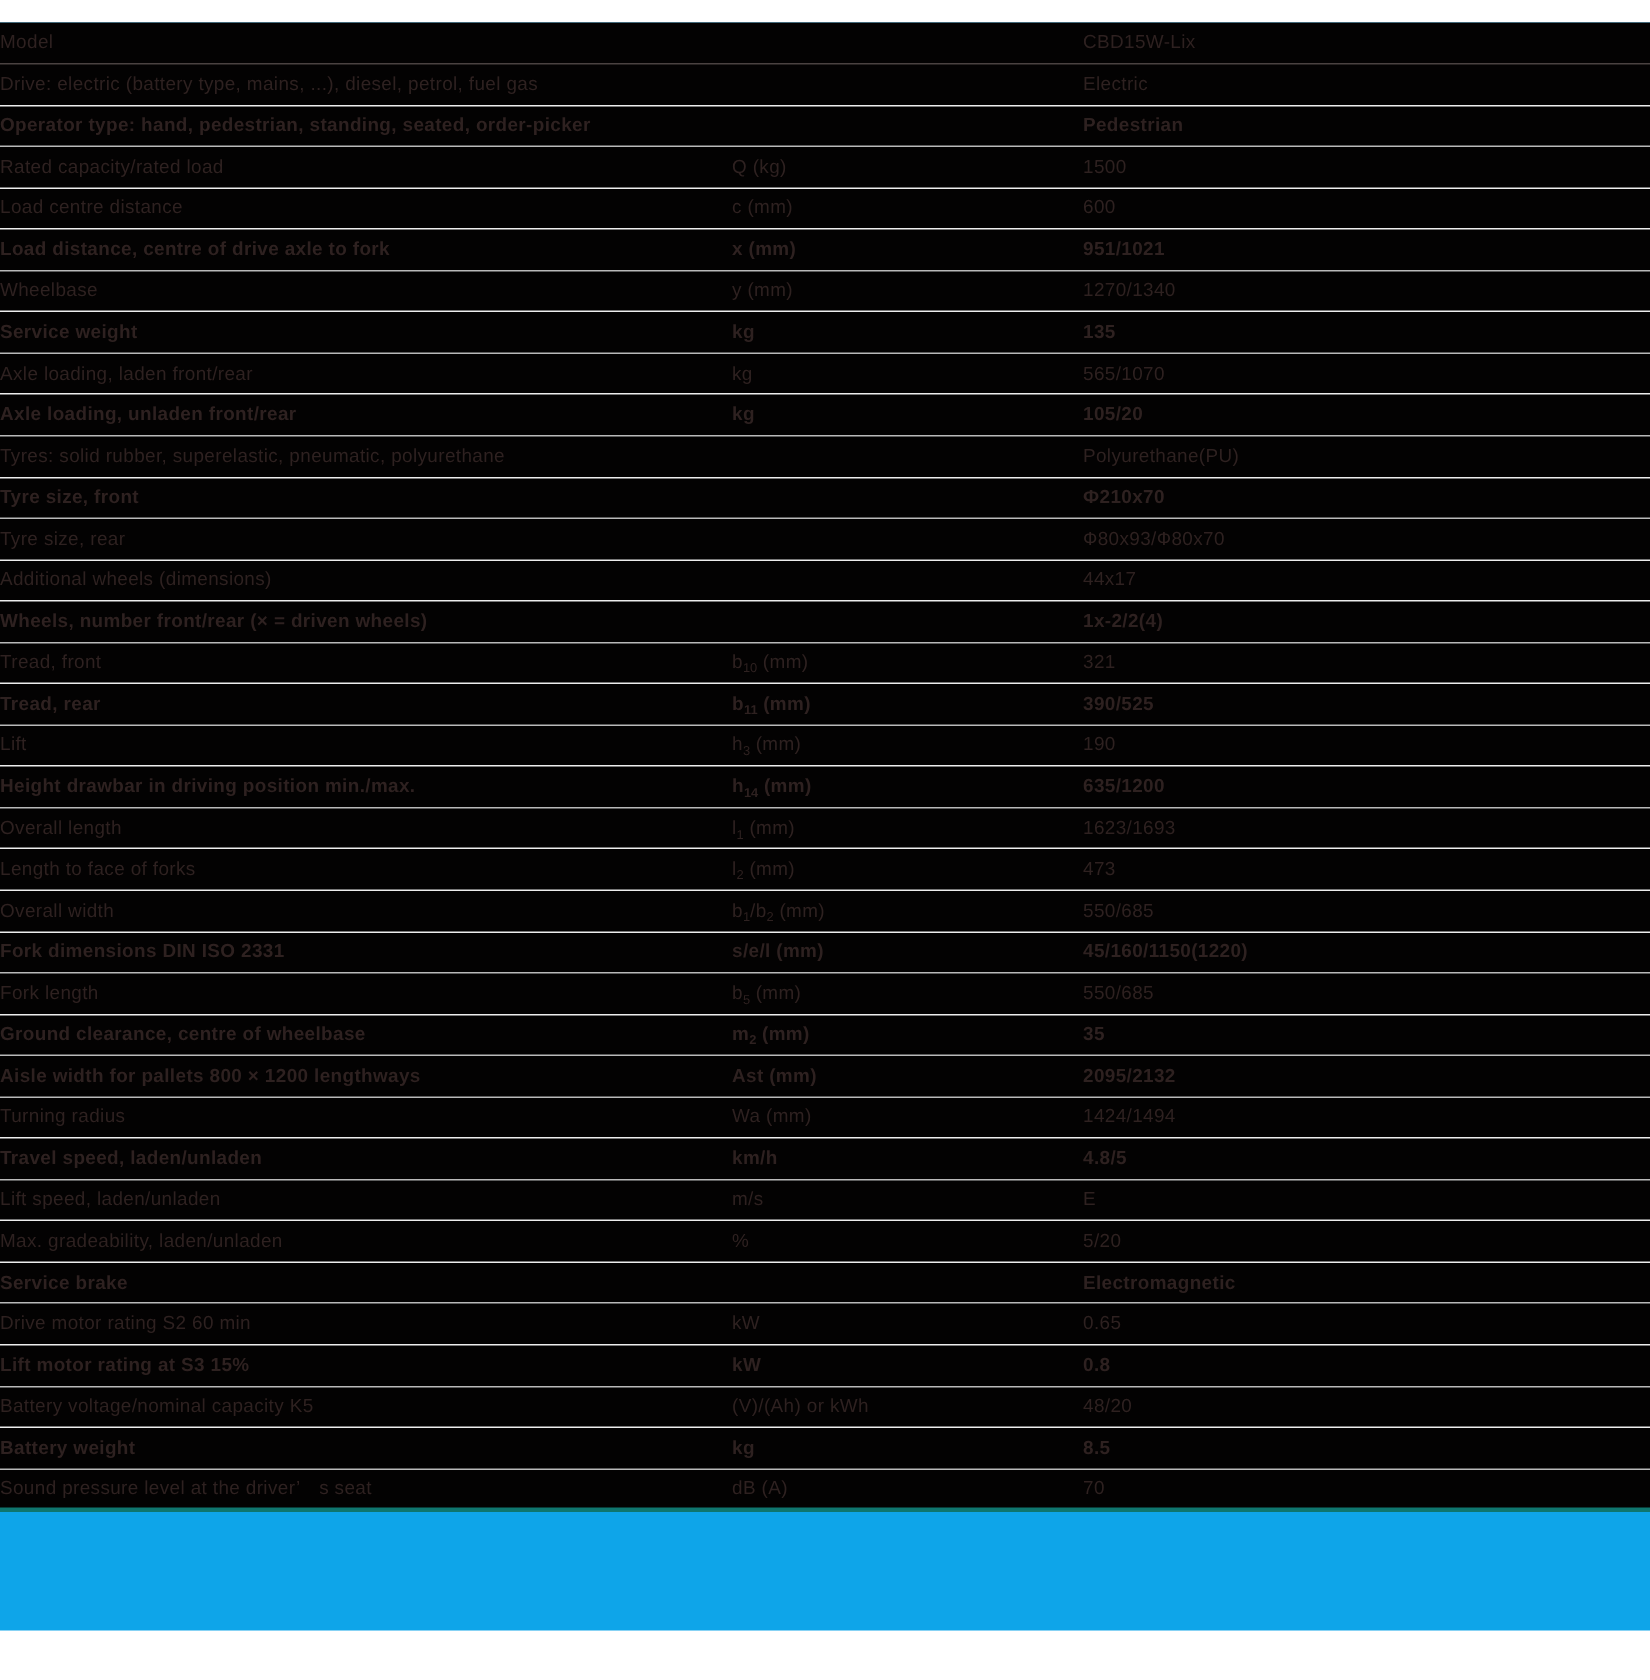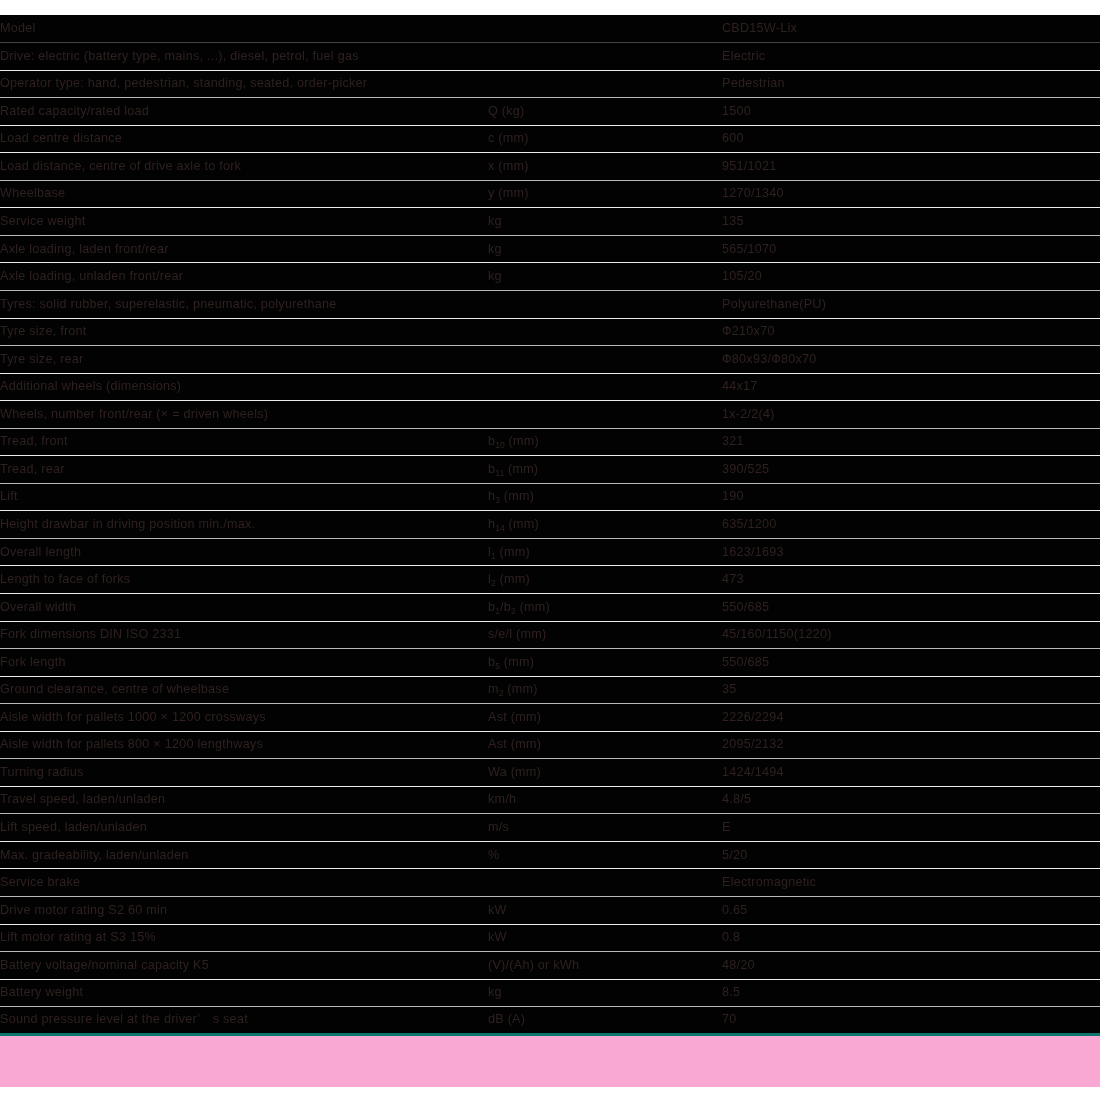--- a/index.html
+++ b/index.html
@@ -12,21 +12,21 @@
     width: 1100px;
     height: 1120px;
     font-family: "Liberation Sans", "DejaVu Sans", sans-serif;
     overflow: hidden;
   }
 
   #spec-sheet {
     position: relative;
     width: 1100px;
     height: 1120px;
-    background: #f9a8d4;
+    background: #0ea5e9;
     box-sizing: border-box;
     padding-left: 16px;
   }
 
   .table-wrap {
     position: absolute;
     left: 0;
     top: 15px;
     width: 1100px;
     background: #030202;
@@ -59,20 +59,21 @@
 
   
   table.spec-table tr.rule-dim td {
     border-bottom-color: #4a4241;
   }
   table.spec-table tr.rule-bright td {
     border-bottom-color: #ededed;
   }
   table.spec-table tr.rule-mid td {
     border-bottom-color: #b9b9b9;
+    font-weight: bold;
   }
   table.spec-table tr:last-child td {
     border-bottom: 3px solid #0f766e;
   }
 
   td.col-label { width: 488px; padding-left: 22px; }
   td.col-symbol { width: 234px; padding-left: 0; }
   td.col-value  { width: 378px; padding-left: 0; }
 
   .sub {
@@ -231,25 +232,20 @@
           <tr class="rule-bright">
             <td class="col-label">Fork length</td>
             <td class="col-symbol">b<span class="sub">5</span> (mm)</td>
             <td class="col-value">550/685</td>
           </tr>
           <tr class="rule-mid">
             <td class="col-label">Ground clearance, centre of wheelbase</td>
             <td class="col-symbol">m<span class="sub">2</span> (mm)</td>
             <td class="col-value">35</td>
           </tr>
-          <tr class="rule-bright">
-            <td class="col-label">Aisle width for pallets 1000 × 1200 crossways</td>
-            <td class="col-symbol">Ast (mm)</td>
-            <td class="col-value">2226/2294</td>
-          </tr>
           <tr class="rule-mid">
             <td class="col-label">Aisle width for pallets 800 × 1200 lengthways</td>
             <td class="col-symbol">Ast (mm)</td>
             <td class="col-value">2095/2132</td>
           </tr>
           <tr class="rule-bright">
             <td class="col-label">Turning radius</td>
             <td class="col-symbol">Wa (mm)</td>
             <td class="col-value">1424/1494</td>
           </tr>

